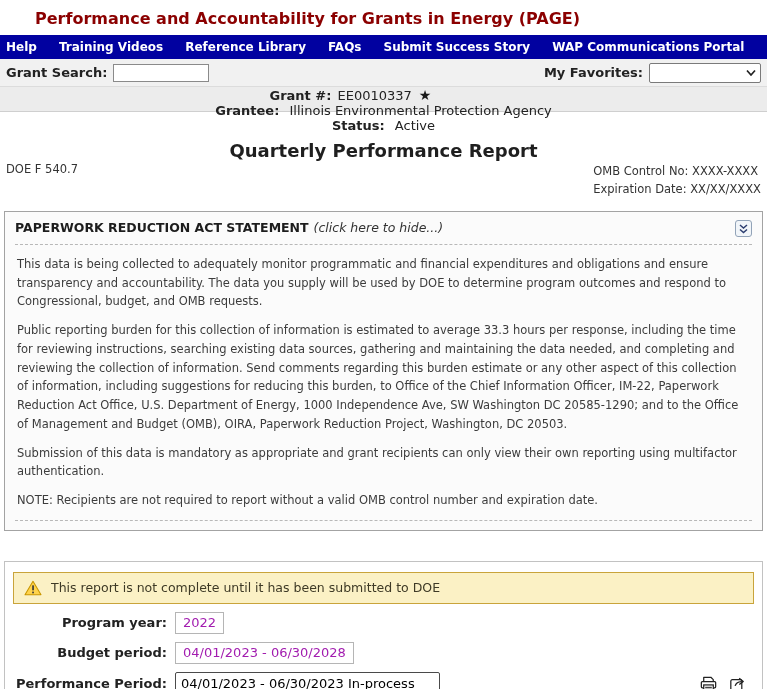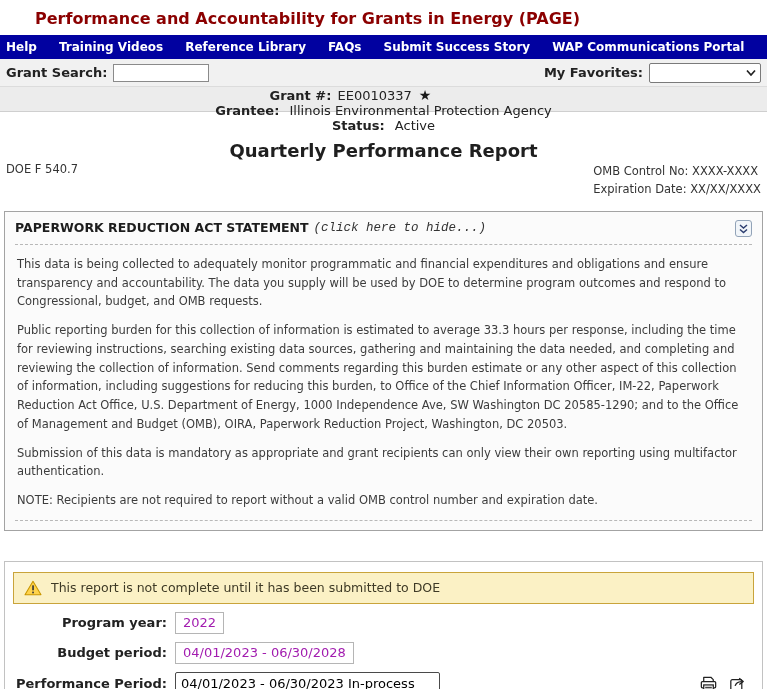--- a/index.html
+++ b/index.html
@@ -60,21 +60,21 @@
   .report-title { text-align:center; font-size:18px; font-weight:600; color:#1f1f1f; margin-top:28px; line-height:22px; }
   .meta-row { display:flex; justify-content:space-between; padding:0 6px; font-size:11.5px; color:#333; }
   .meta-right { text-align:left; line-height:18px; }
   
   .pra-box {
     margin:13px 4px 0; border:1px solid #a3a3a3; background:#fbfbfb;
     padding:8px 10px 2px;
   }
   .pra-header { display:flex; align-items:flex-start; font-size:12.5px; line-height:16px; }
   .pra-heading { font-weight:bold; color:#1d1d1d; }
-  .pra-hint { font-style:italic; margin-left:5px; color:#333; cursor:pointer;font-family:Liberation Mono, monospace; }
+  .pra-hint { font-style:italic; margin-left:5px; color:#333; cursor:pointer; }
   .pra-toggle {
     margin-left:auto; width:17px; height:17px; flex:0 0 auto;
     border:1px solid #92a3b8; border-radius:3px; background:#f1f5f9;
     display:flex; align-items:center; justify-content:center; cursor:pointer;
   }
   .dashed { border:none; border-top:1px dashed #b8b8b8; margin:7px 0; }
   .pra-box p { font-size:11.5px; color:#3c3c3c; line-height:1.63; margin:10px 2px; }
   
   .report-panel {
     margin:30px 4px 0; border:1px solid #c2c2c2; background:#fff;

